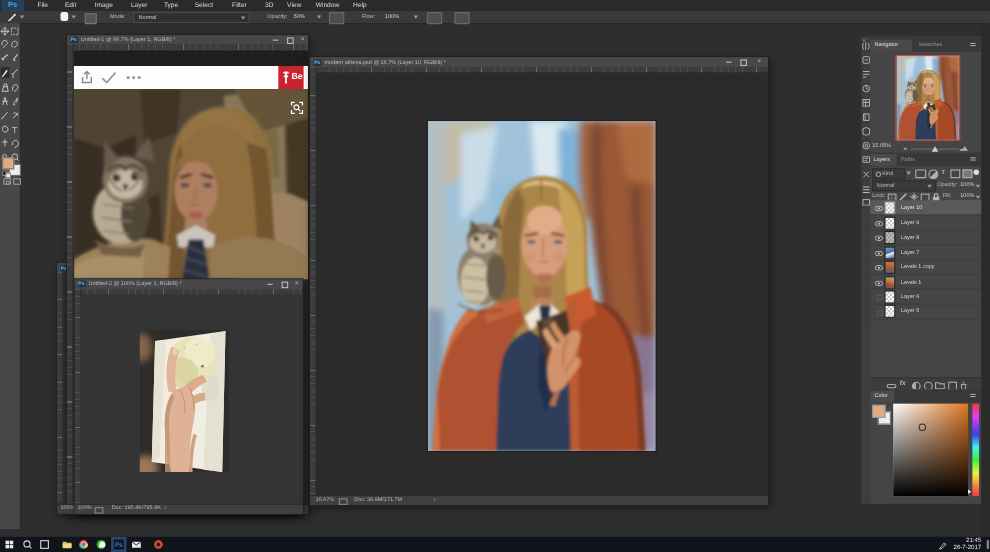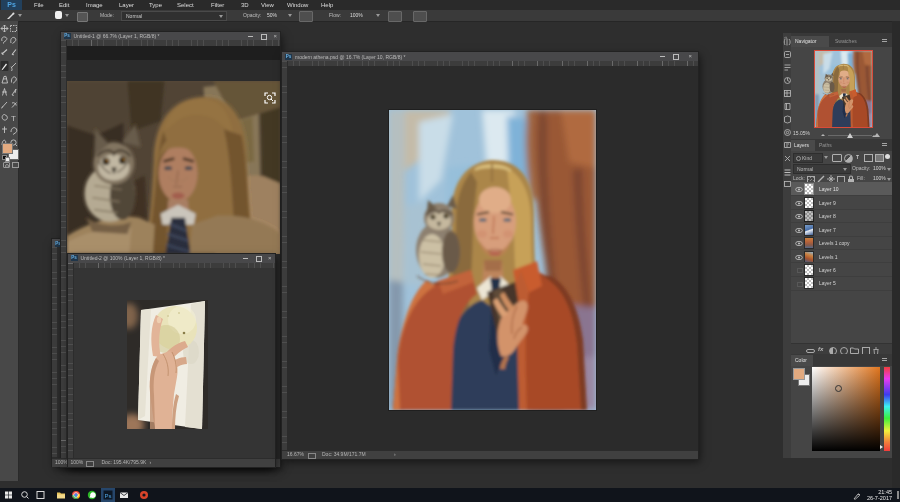--- a/index.html
+++ b/index.html
@@ -124,20 +124,36 @@
         <div class="psico">Ps</div>
       <div class="ttl">Untitled-1 @ 66.7% (Layer 1, RGB/8) *</div>
       <div class="abs" style="right:27px;top:4px;width:5px;height:1px;background:#bbb;"></div>
       <div class="abs" style="right:13px;top:2px;width:4px;height:4px;border:1px solid #bbb;"></div>
       <div class="abs" style="right:3px;top:1px;color:#bbb;font-size:6px;line-height:7px;">×</div>
     </div>
     <div class="ruler" style="left:5.5px;top:8.5px;right:0;height:6px;border-bottom:1px solid #2c2c2c;"></div>
     <div class="vruler" style="left:0;top:8.5px;width:5.5px;bottom:8px;border-right:1px solid #2c2c2c;"></div>
     <div class="abs" style="left:6px;top:14.5px;width:213.5px;bottom:8px;background:#2b2b2b;overflow:hidden;">
       <div class="abs" style="left:0;top:0;width:213.5px;height:13.5px;background:#1e1e1e;"></div>
+      <div class="abs" style="left:0;top:13.5px;width:213.5px;height:21px;background:#fdfdfd;">
+        <svg class="abs" style="left:6px;top:4px;" width="12" height="13" viewBox="0 0 12 13">
+          <path d="M2,6 L2,11 L10,11 L10,6" fill="none" stroke="#8a8a8a" stroke-width="1.3"></path>
+          <path d="M6,1 L6,8 M3.5,3.5 L6,1 L8.5,3.5" fill="none" stroke="#8a8a8a" stroke-width="1.3"></path>
+        </svg>
+        <svg class="abs" style="left:25px;top:5px;" width="14" height="11" viewBox="0 0 14 11">
+          <path d="M1,6 L5,10 L13,1" fill="none" stroke="#9a9a9a" stroke-width="1.6"></path>
+        </svg>
+        <div class="abs" style="left:48px;top:9px;width:3px;height:3px;border-radius:50%;background:#9a9a9a;box-shadow:5px 0 0 #9a9a9a,10px 0 0 #9a9a9a;"></div>
+        <div class="abs" style="left:186.5px;top:0;width:22.5px;height:21px;background:#c8232f;">
+          <svg class="abs" style="left:3px;top:4px;" width="8" height="13" viewBox="0 0 8 13">
+              <path d="M4,1 L4,12 M1.5,2 L6.5,2 M2,5.5 L6,5.5" stroke="#fff" stroke-width="1.6"></path>
+            </svg>
+          <div class="abs" style="left:12px;top:5px;color:#fff;font-weight:bold;font-size:8px;">Be</div>
+        </div>
+      </div>
       <div class="abs" style="left:0;top:34.5px;width:213.5px;height:173px;">
         <svg width="213.5" height="173" viewBox="0 0 219 172" preserveAspectRatio="none">
             <use href="#photo1"></use>
           </svg>
         <svg class="abs" style="left:197px;top:11px;" width="12" height="12" viewBox="0 0 12 12">
           <path d="M1,4 L1,1 L4,1 M8,1 L11,1 L11,4 M11,8 L11,11 L8,11 M4,11 L1,11 L1,8" fill="none" stroke="#fff" stroke-width="1.2"></path>
           <circle cx="5.5" cy="5.5" r="2.2" fill="none" stroke="#fff" stroke-width="1"></circle>
             <path d="M7,7 L9,9" stroke="#fff" stroke-width="1"></path>
         </svg>
       </div>

